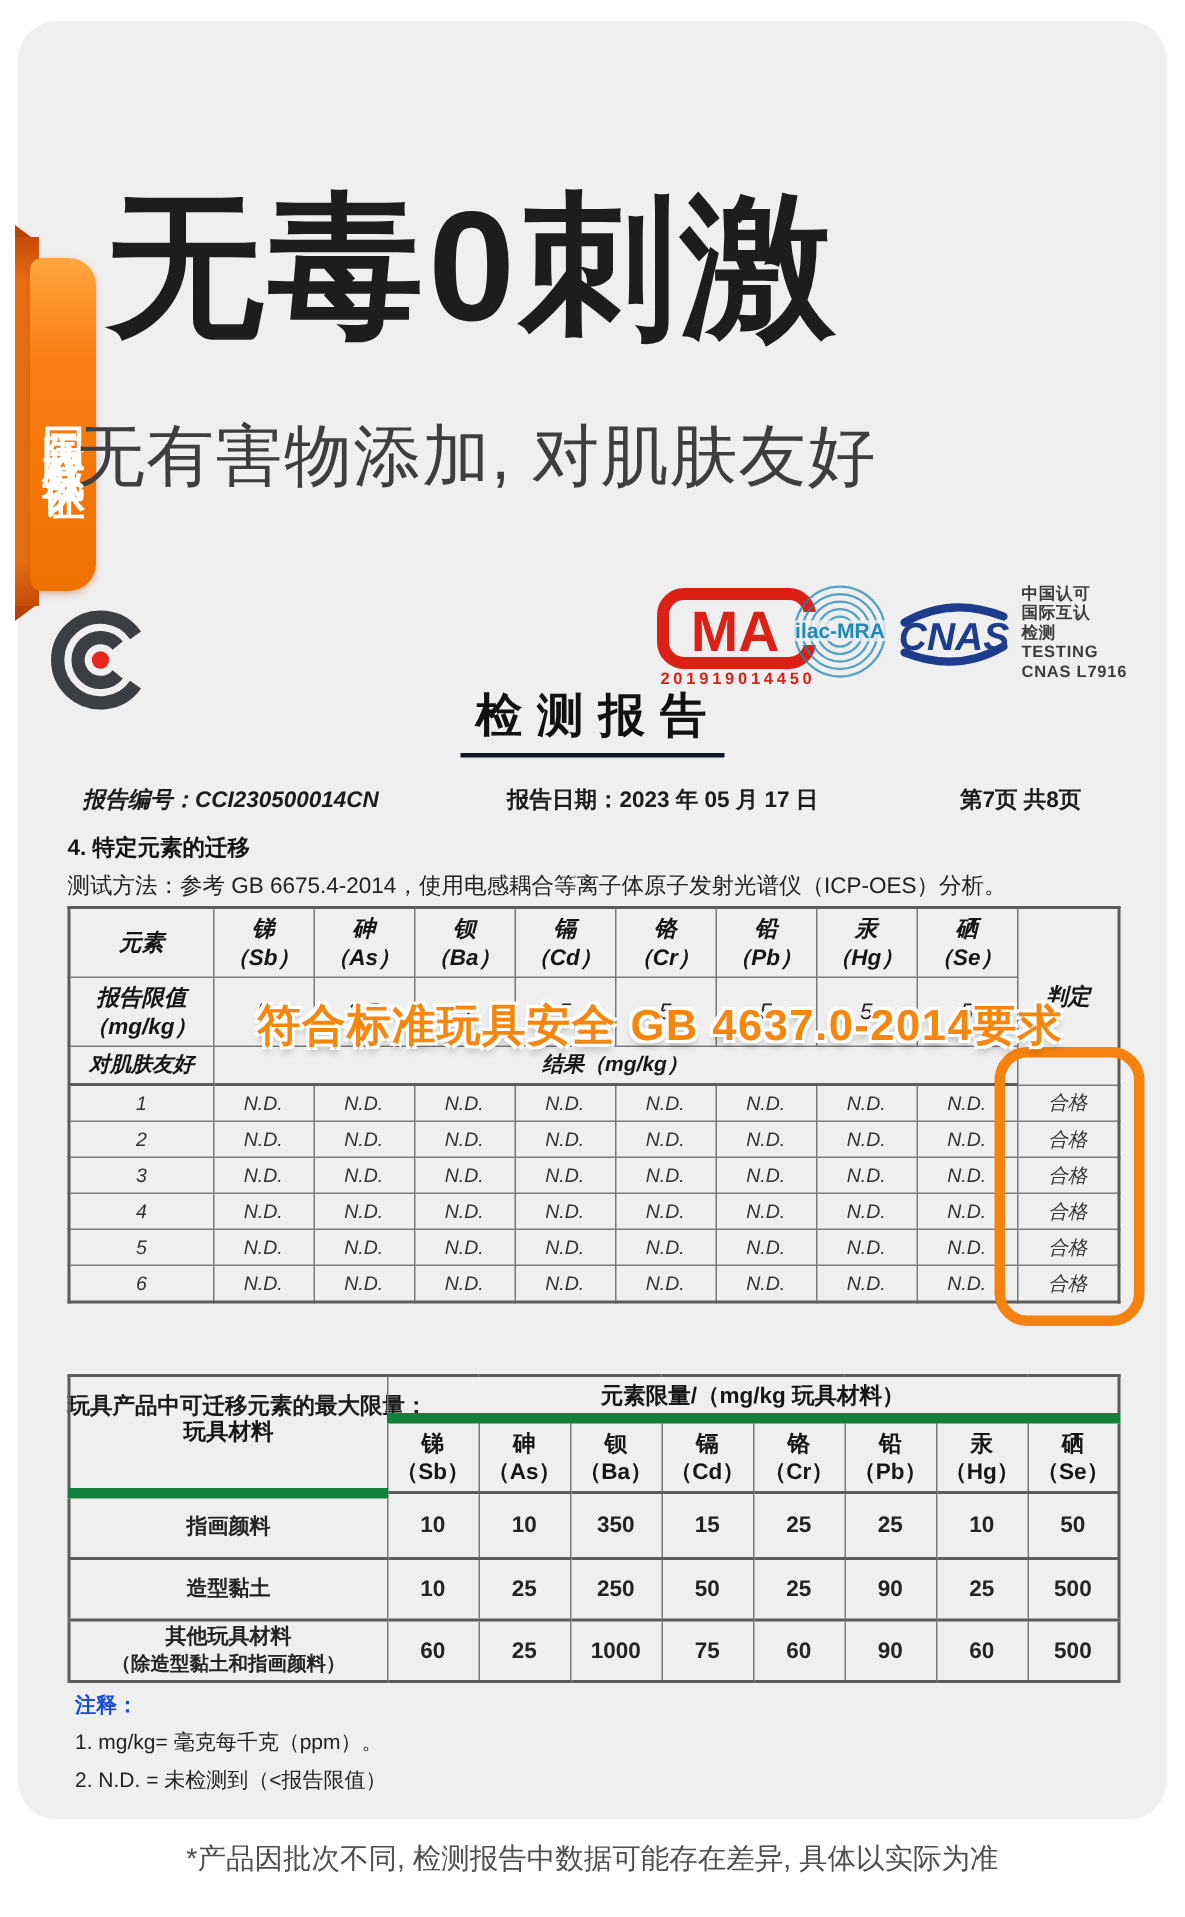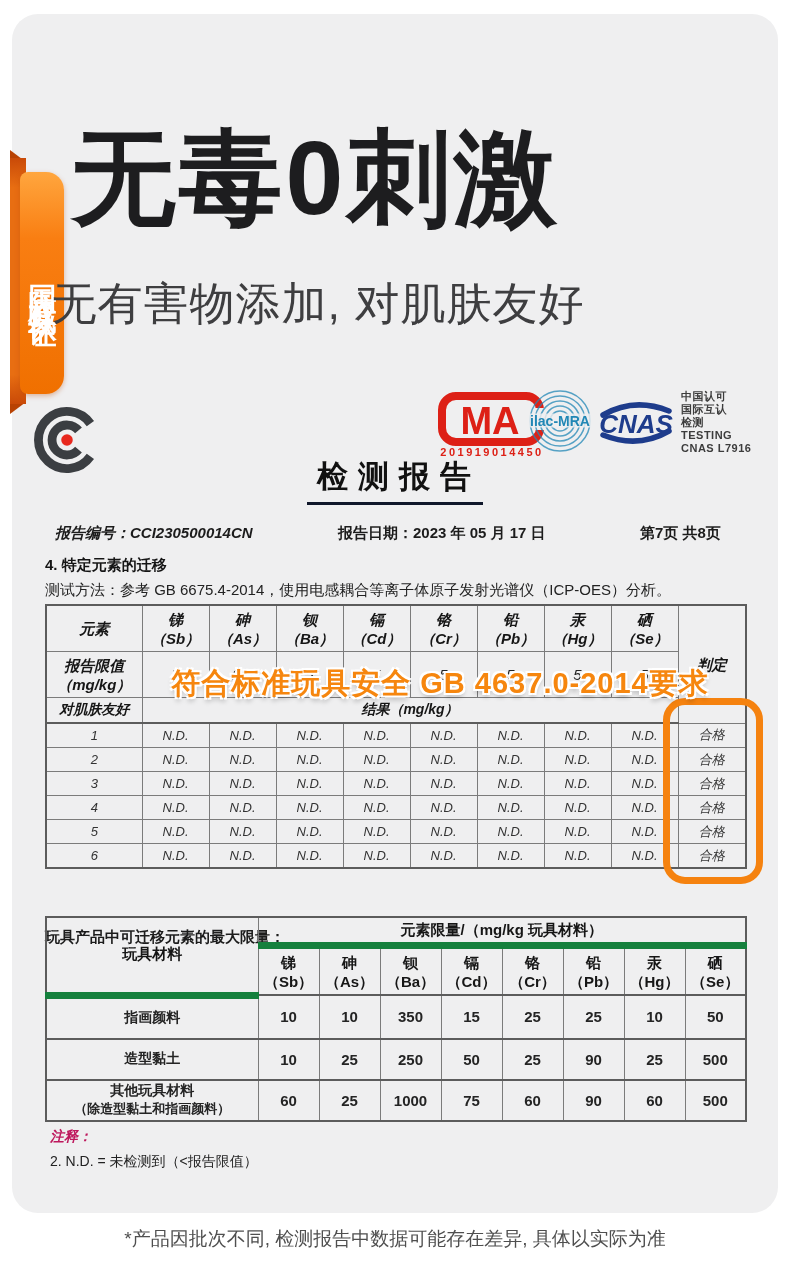--- a/index.html
+++ b/index.html
@@ -70,21 +70,21 @@
   .t2 tr.drow td.matcell{font-weight:600;font-size:14px;}
   
   .std-banner{position:absolute;left:150px;top:664px;width:580px;text-align:center;z-index:6;
         font-size:29px;font-weight:800;letter-spacing:1px;color:var(--highlight-text);
         text-shadow:2px 2px 0 #fff,-2px 2px 0 #fff,2px -2px 0 #fff,-2px -2px 0 #fff,0 4px 5px rgba(0,0,0,.28);}
   .verdict-box{position:absolute;left:663px;top:698px;width:86px;height:172px;z-index:5;
         border:7px solid var(--accent-orange);border-radius:22px;}
   
   .t2-caption{position:absolute;left:45px;top:928px;font-size:15px;font-weight:600;color:#1c1c1c;}
   .notes{position:absolute;left:50px;top:1124px;font-size:14px;color:#222;line-height:25px;font-weight:500;}
-  .notes .nt{font-weight:700;color:#be185d;font-style:italic;}
+  .notes .nt{font-weight:700;color:#1d4ed8;}
   .footnote{position:absolute;left:0;top:1226px;width:790px;text-align:center;
         font-size:19px;font-weight:500;color:#4f4f4f;}
 </style>
 </head>
 <body>
 
 <div id="page">
 
   <div class="card"></div>
 
@@ -439,18 +439,19 @@
           <td>60</td>
           <td>90</td>
           <td>60</td>
           <td>500</td>
         </tr>
       </tbody>
   </table>
 
   <div class="notes">
     <div class="nt">注释：</div>
+    <div>1. mg/kg= 毫克每千克（ppm）。</div>
     <div>2. N.D. = 未检测到（&lt;报告限值）</div>
   </div>
 
   <div class="footnote">*产品因批次不同, 检测报告中数据可能存在差异, 具体以实际为准</div>
 
 </div>
 
 </body></html>

